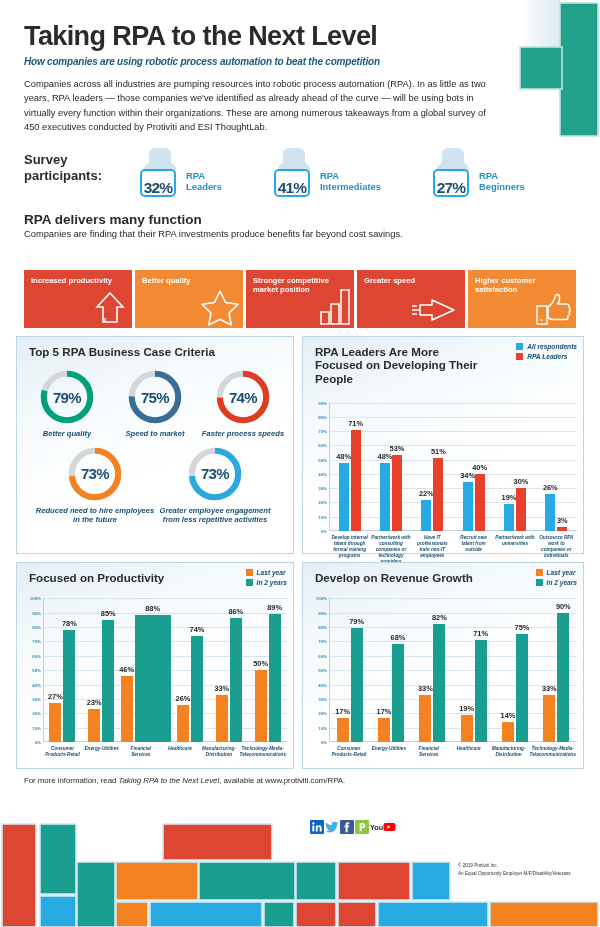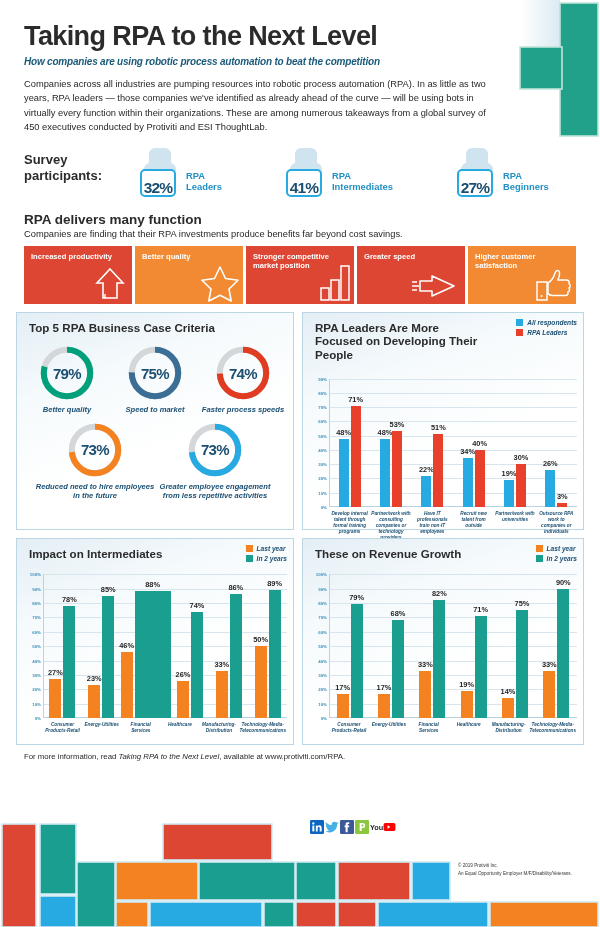--- a/index.html
+++ b/index.html
@@ -33,21 +33,21 @@
 
   
   .survey {
     display: flex; align-items: flex-start; padding: 10px 24px 0 24px;
     position: relative;
   }
   .survey-label {
     font-size: 13px; font-weight: bold; line-height: 1.25; color: #2b2b2b;
     width: 112px; padding-top: 8px;
   }
-  .participants { display: flex; gap: 60px; align-items: center; padding-top: 2px; }
+  .participants { display: flex; gap: 48px; align-items: center; padding-top: 2px; }
   .participant { display: flex; align-items: flex-end; gap: 6px; }
   .person-badge { position: relative; width: 44px; height: 52px; }
   .person-badge .pct {
     position: absolute; left: 0; bottom: 1px; width: 44px;
     text-align: center; font-size: 15.5px; font-weight: bold;
     color: #1b4f72; letter-spacing: -0.8px;
   }
   .participant-text {
     font-size: 9.4px; font-weight: bold; color: #2391c4; line-height: 1.22;
     padding-bottom: 5px;
@@ -56,20 +56,21 @@
   
   .benefits-head { padding: 14px 24px 0 24px; }
   .benefits-title { font-size: 13.5px; font-weight: bold; color: #2b2b2b; }
   .benefits-sub { font-size: 9.3px; margin-top: 2px; color: #231f20; }
   .benefit-row {
     display: flex; gap: 3px; margin: 7px 24px 0 24px;
   }
   .benefit {
     flex: 1; height: 58px; position: relative; padding: 6px 6px 0 7px;
     overflow: hidden;
+    margin-top: 24px;
   }
   .benefit-label {
     color: #ffffff; font-size: 7.6px; font-weight: bold; line-height: 1.25;
     position: relative; z-index: 2;
   }
   .benefit-icon {
     position: absolute; right: 3px; bottom: 2px; z-index: 1;
   }
 
   
@@ -426,21 +427,21 @@
         <div class="xlab">Recruit new talent from outside</div>
         <div class="xlab">Partner/work with universities</div>
         <div class="xlab">Outsource RPA work to companies or individuals</div>
       </div>
     </div>
   </div>
 
   <div class="grid-row">
 
     <div class="panel panel-left" style="height:207px">
-      <div class="panel-title">Impact on Intermediates</div>
+      <div class="panel-title">Focused on Productivity</div>
       <div class="legend">
         <div class="legend-item">
           <span class="legend-swatch" style="background:#F58220"></span>
           <span class="legend-text">Last year</span>
         </div>
         <div class="legend-item">
           <span class="legend-swatch" style="background:#1A9E8F"></span>
           <span class="legend-text">In 2 years</span>
         </div>
       </div>
@@ -528,21 +529,21 @@
         <div class="xlab">Consumer Products-Retail</div>
         <div class="xlab">Energy-Utilities</div>
         <div class="xlab">Financial Services</div>
         <div class="xlab">Healthcare</div>
         <div class="xlab">Manufacturing-Distribution</div>
         <div class="xlab">Technology-Media-Telecommunications</div>
       </div>
     </div>
 
     <div class="panel panel-right" style="height:207px">
-      <div class="panel-title">These on Revenue Growth</div>
+      <div class="panel-title">Develop on Revenue Growth</div>
       <div class="legend">
         <div class="legend-item">
           <span class="legend-swatch" style="background:#F58220"></span>
           <span class="legend-text">Last year</span>
         </div>
         <div class="legend-item">
           <span class="legend-swatch" style="background:#1A9E8F"></span>
           <span class="legend-text">In 2 years</span>
         </div>
       </div>

